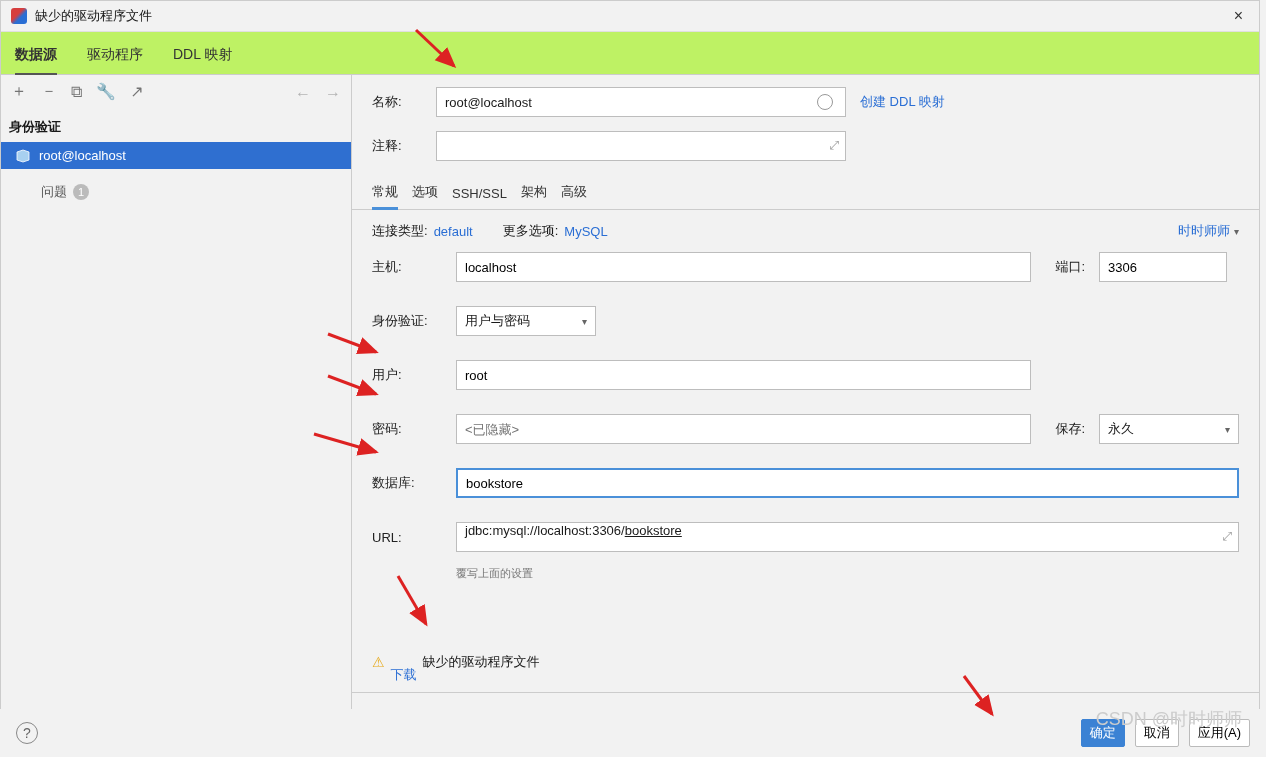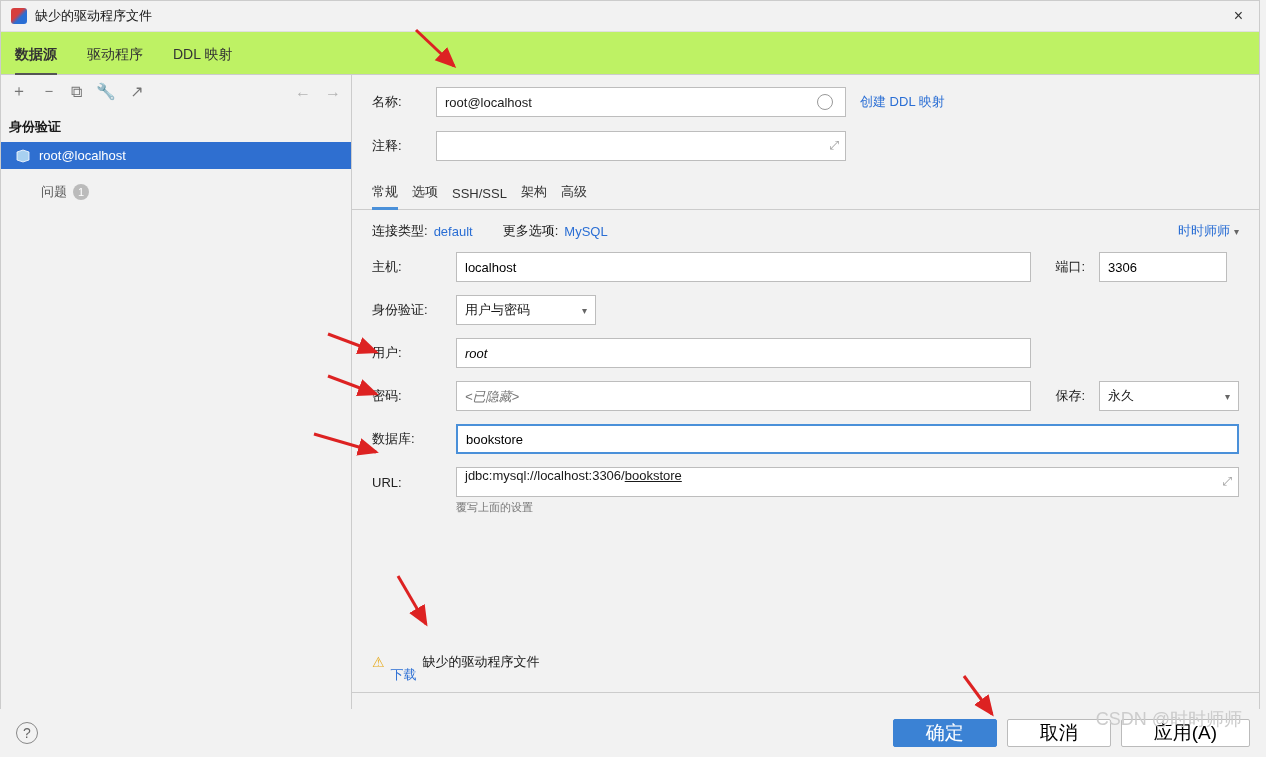--- a/index.html
+++ b/index.html
@@ -35,45 +35,45 @@
 .comment-input { width: 410px; position: relative; }
 .expand-icon { position: absolute; right: 6px; top: 6px; color: #999; font-size: 12px; }
 .sub-tabs { display: flex; gap: 14px; padding: 0 20px; border-bottom: 1px solid #ccc; align-items: flex-end; }
 .sub-tab { padding: 8px 0; font-size: 13px; cursor: pointer; color: #333; position: relative; }
 .sub-tab.active::after { content:""; position:absolute; bottom:-1px; left:0; right:0; height:3px; background:#4a90d9; }
 .conn-row { padding: 12px 20px 6px; display: flex; align-items: center; gap: 6px; font-size: 13px; }
 .conn-row .link { color: #2a6ed4; cursor: pointer; }
 .conn-row .spacer { flex: 1; }
 .more-opts { display:flex; align-items:center; gap:4px; color:#2a6ed4; cursor:pointer; }
 .form-area { padding: 6px 20px; }
-.form-row { display: flex; align-items: center; margin-bottom: 13px; gap: 14px; }
+.form-row { display: flex; align-items: center; margin-bottom: 24px; gap: 14px; }
 .form-label { width: 70px; font-size: 13px; color: #222; }
 .host-input { flex: 1; max-width: 575px; }
 .port-label { width: 40px; text-align: right; }
 .port-input { width: 128px; }
 .select-box { height: 30px; border: 1px solid #bdbdbd; background: #fff; padding: 0 8px; display: flex; align-items: center; justify-content: space-between; min-width: 140px; font-size: 13px; }
 .caret { font-size: 10px; color: #666; }
-.user-input, .pwd-input { width: 575px; font-style: italic; }
+.user-input, .pwd-input { width: 575px; }
 .pwd-input { color: #701a75; }
 .save-label { width: 40px; text-align: right; }
 .save-select { width: 128px; justify-content: space-between; }
 .db-input { flex: 1; }
 .url-input { flex: 1; position: relative; }
 .url-underline { text-decoration: underline; }
 .url-hint { font-size: 11px; color: #777; margin-left: 84px; margin-top: -10px; margin-bottom: 12px; }
 .warn-row { display: flex; align-items: center; gap: 6px; padding: 10px 20px 8px; border-bottom: 1px solid #ccc; font-size: 13px; }
 .warn-icon { color: #e6a817; font-size: 14px; }
 .link-blue { color: #2a6ed4; cursor:pointer;margin-top:26px; }
 .bottom-bar { display: flex; align-items: center; padding: 8px 20px; gap: 24px; border-bottom: 1px solid #ccc; font-size: 14px; }
 .bottom-bar .spacer { flex: 1; }
 .undo-icon { font-size: 18px; color: #555; cursor: pointer; }
 .footer { position: absolute; bottom: 0; left: 0; right: 0; display: flex; align-items: center; padding: 10px 16px; gap: 10px; background: #f2f2f2; }
 .help-icon { width: 22px; height: 22px; border: 1.5px solid #888; border-radius: 50%; display: flex; align-items: center; justify-content: center; color: #666; font-size: 14px; cursor: pointer; }
 .footer .spacer { flex: 1; }
-.btn { height: 28px; padding: 0 32px; border: 1px solid #bbb; background: #fff; font-size: 19px; cursor: pointer; border-radius: 2px; }
+.btn { height: 28px; padding: 0 8px; border: 1px solid #bbb; background: #fff; font-size: 13px; cursor: pointer; border-radius: 2px; }
 .btn.primary { background: #3b82d4; color: #fff; border-color: #3b82d4; }
 .watermark { position: absolute; right: 24px; bottom: 26px; color: #ccc; font-size: 18px; pointer-events: none; }
 
 .arrow { position: absolute; pointer-events: none; }
 .arrow svg { overflow: visible; }
 </style>
 </head>
 <body>
 
 <div class="dialog">

